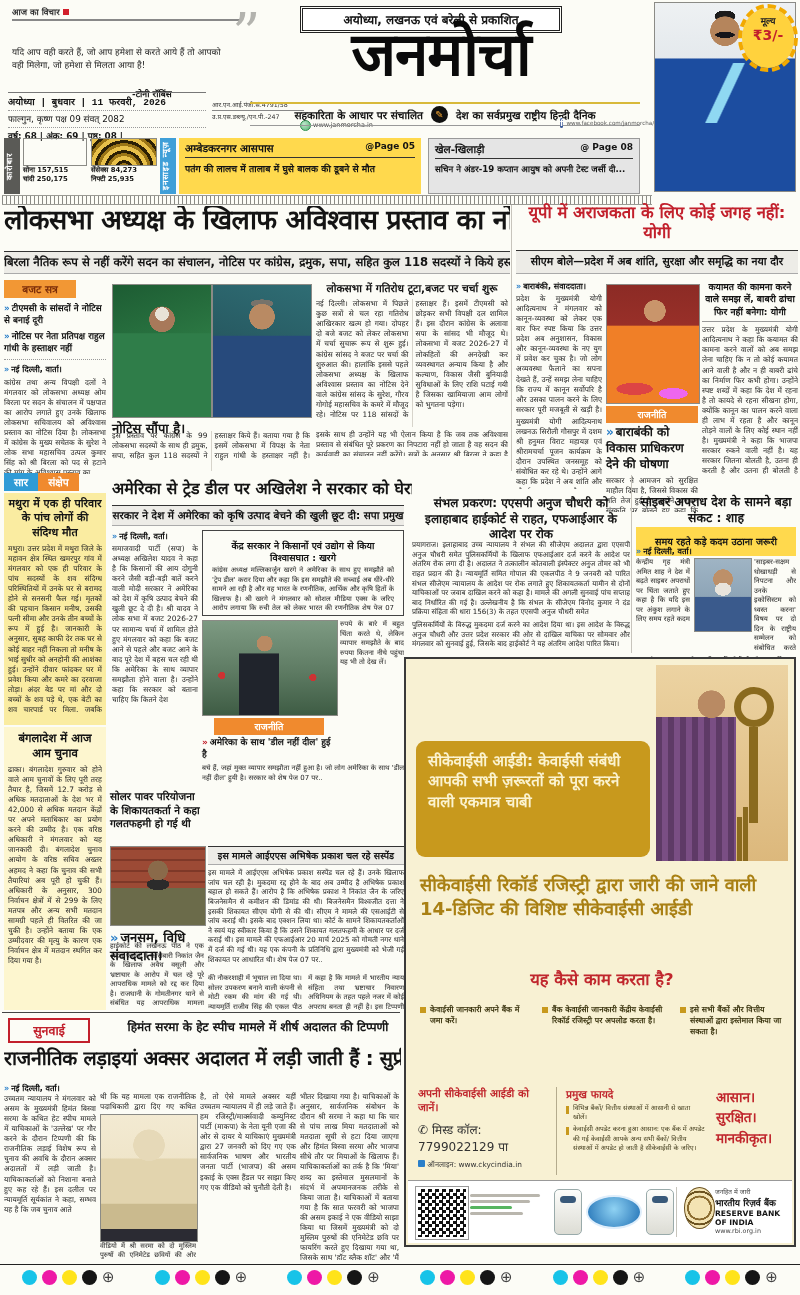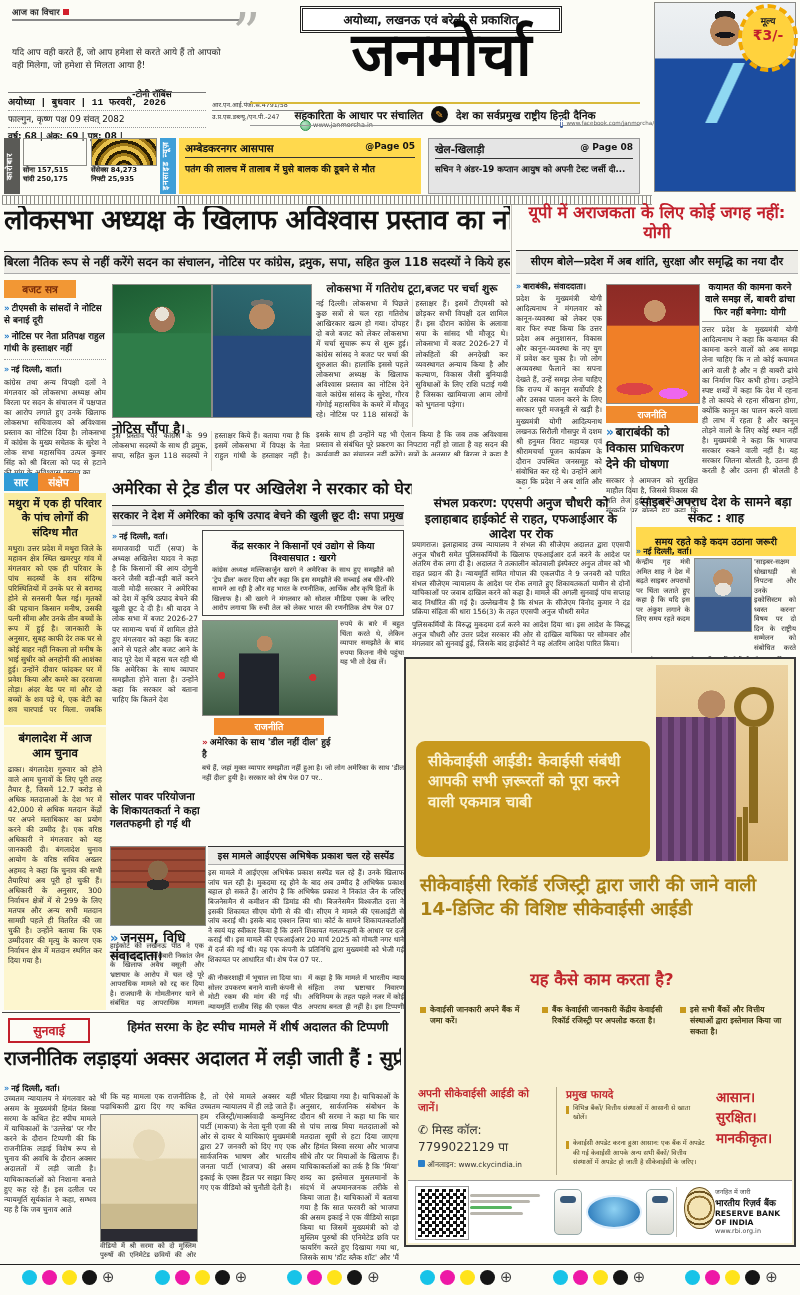--- a/index.html
+++ b/index.html
@@ -281,21 +281,21 @@
       <div style="font-size:12px;margin-top:6px;color:#333;"><span>✆</span> <span>मिस्ड कॉल: 7799022129 पा</span></div>
       <div style="font-size:7.4px;margin-top:4px;color:#333;"><span style="display:inline-block;width:7px;height:7px;background:#2a7fc9;border-radius:1px;"></span> <span>ऑनलाइन: www.ckycindia.in</span></div>
     </div>
     <div class="abs vr" style="left:150px;top:428px;height:88px;background:#b4ab8d;"></div>
     <div class="abs" style="left:160px;top:428px;width:140px;">
       <div class="adred" style="font-size:10.6px;">प्रमुख फायदे</div>
       <div style="font-size:6.6px;line-height:1.4;color:#3c3616;margin-top:3px;display:flex;">
           <span class="sq" style="width:3px;height:8px;"></span>
           <span>विभिन्न बैंकों/ वित्तीय संस्थाओं में आसानी से खाता खोलें।</span>
         </div>
-      <div style="font-size:6.6px;line-height:1.4;color:#3c3616;margin-top:17px;display:flex;">
+      <div style="font-size:6.6px;line-height:1.4;color:#3c3616;margin-top:3px;display:flex;">
           <span class="sq" style="width:3px;height:8px;"></span>
           <span>केवाईसी अपडेट करना हुआ आसान: एक बैंक में अपडेट की गई केवाईसी आपके अन्य सभी बैंकों/ वित्तीय संस्थाओं में अपडेट हो जाती है सीकेवाईसी के जरिए।</span>
         </div>
     </div>
     <div class="abs adred" style="left:310px;top:428px;width:72px;font-size:13.5px;line-height:1.5;">आसान। सुरक्षित। मानकीकृत।</div>
 
     <div class="abs" style="left:2px;bottom:2px;width:384px;height:62px;background:#fff;border-top:1px solid #999;">
       <div class="abs qr" style="left:8px;top:6px;width:48px;height:48px;"></div>
       <div class="abs" style="left:62px;top:10px;width:70px;">
         <div class="microline"></div>

